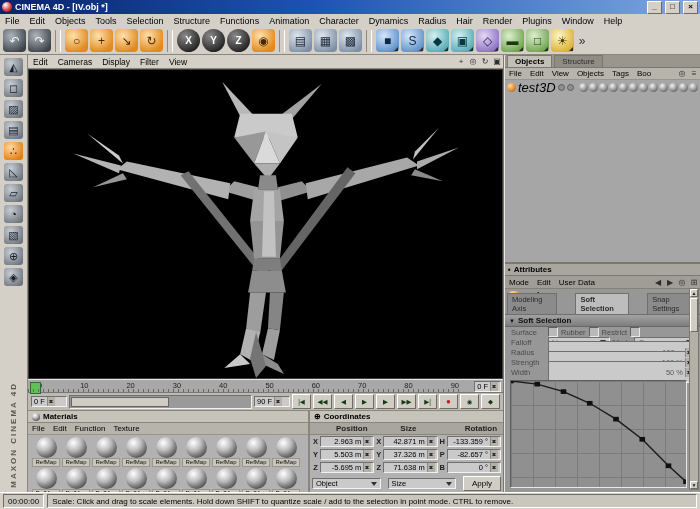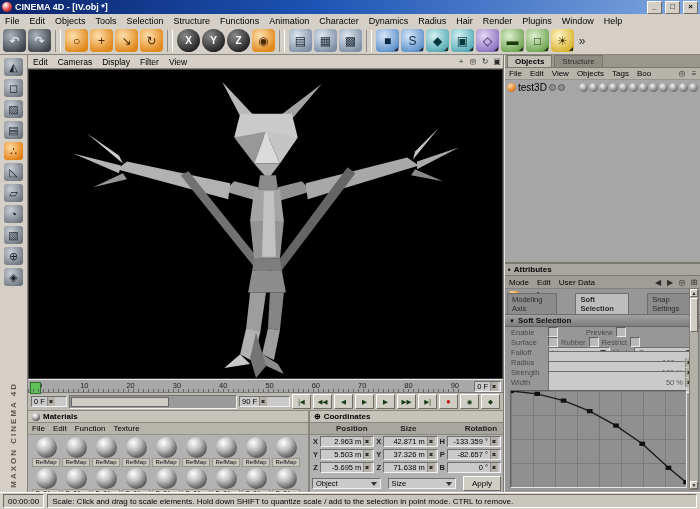--- a/index.html
+++ b/index.html
@@ -85,21 +85,21 @@
 
   
   .splitter{position:absolute;left:503px;top:55px;width:2px;height:437px;background:#e8e6e0;border-left:1px solid #7c786f;}
   .right{position:absolute;left:505px;top:55px;width:195px;height:437px;display:flex;flex-direction:column;background:#a6a6a6;}
   .ptabs{height:12px;display:flex;align-items:flex-end;background:#99968e;border-bottom:1px solid #7c786f;flex:none;}
   .ptab{padding:1px 7px;font-size:8px;background:#8f8c84;color:#2e2e2e;border:1px solid #7c786f;border-bottom:none;margin-left:2px;}
   .ptab.active{background:#c2bfb7;font-weight:bold;color:#000;}
   .objlist{flex:1;background:#a6a6a6;}
   .orow{display:flex;align-items:center;height:12px;padding:1px 2px;gap:2px;}
   .osphere{width:9px;height:9px;border-radius:50%;background:radial-gradient(circle at 35% 30%,#ffd9a0,#d06a10 80%);flex:none;}
-  .oname{font-size:10px;}
+  .oname{font-size:13px;font-style:italic;}
   .dot{width:5px;height:5px;border-radius:50%;background:#8e8e8e;border:1px solid #5c5c5c;flex:none;}
   .tagrow{display:flex;gap:1px;margin-left:auto;}
   .tag{width:9px;height:9px;border-radius:50%;background:radial-gradient(circle at 35% 30%,#f4f4f4,#9a9a9a 50%,#3c3c3c);flex:none;}
 
   .attrs{height:230px;flex:none;position:relative;background:#979797;border-top:2px solid #7c786f;display:flex;flex-direction:column;box-sizing:border-box;}
   .ahead{height:11px;display:flex;align-items:center;gap:3px;background:#a9a6a0;border-bottom:1px solid #7c786f;padding:0 3px;font-size:8px;font-weight:bold;flex:none;}
   .amenu{height:12px;display:flex;align-items:center;background:#a09d97;border-bottom:1px solid #84807a;font-size:8px;flex:none;}
   .amenu .mitem{padding:0 4px;}
   .toolrow{height:13px;display:flex;align-items:center;gap:3px;padding:0 4px;flex:none;}
   .toolico{width:10px;height:10px;border-radius:2px;background:radial-gradient(circle at 35% 30%,#ffe0ae,#e08a1e 75%);flex:none;}
@@ -369,21 +369,21 @@
     </div>
 
     <div class="transport">
       <div class="fld" style="width:36px">
           <span class="val">0 F</span>
           <span class="spin"></span>
         </div>
       <div class="tslider">
           <div class="thandle"></div>
         </div>
-      <div class="fld" style="width:51px">
+      <div class="fld" style="width:36px">
           <span class="val">90 F</span>
           <span class="spin"></span>
         </div>
       <span style="display:flex;gap:2px">
 
       <span class="tbtn ">
             <span>|◀</span>
           </span>
           <span class="tbtn ">
             <span>◀◀</span>
@@ -671,27 +671,20 @@
       <div class="atabs">
         <span class="atab">Modeling Axis</span>
         <span class="atab active">Soft Selection</span>
         <span class="atab">Snap Settings</span>
       </div>
       <div class="asect">
         <span style="font-size:6px">▼</span>
         <span>Soft Selection</span>
       </div>
 
-      <div class="frow">
-        <span class="flabel">Enable</span>
-        <span class="cb"></span>
-        <span style="width:22px"></span>
-        <span>Preview</span>
-        <span class="cb"></span>
-      </div>
       <div class="frow">
         <span class="flabel">Surface</span>
         <span class="cb"></span>
         <span>Rubber</span>
         <span class="cb"></span>
         <span>Restrict</span>
         <span class="cb"></span>
       </div>
       <div class="frow">
         <span class="flabel">Falloff</span>

